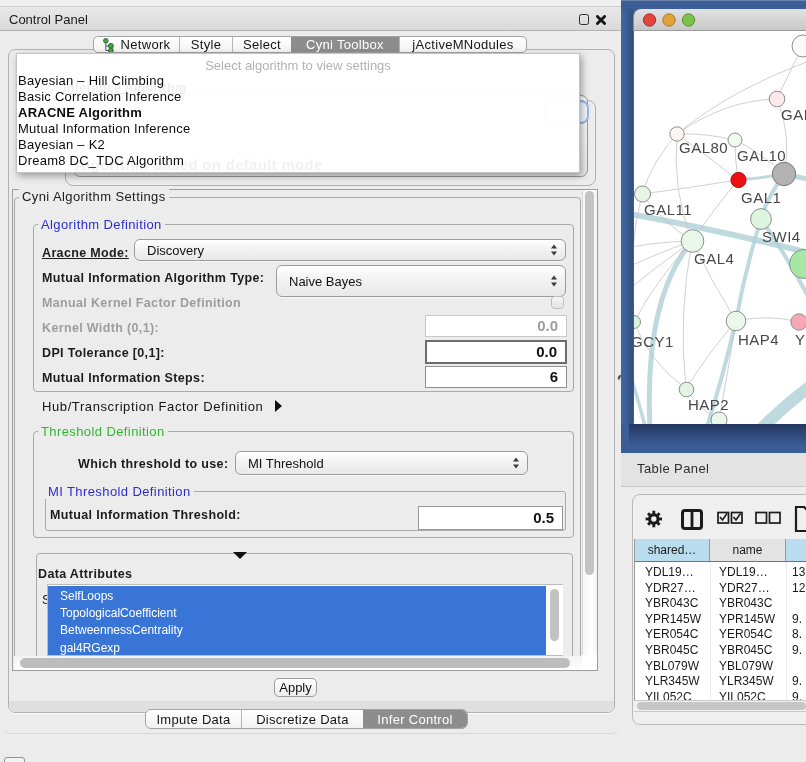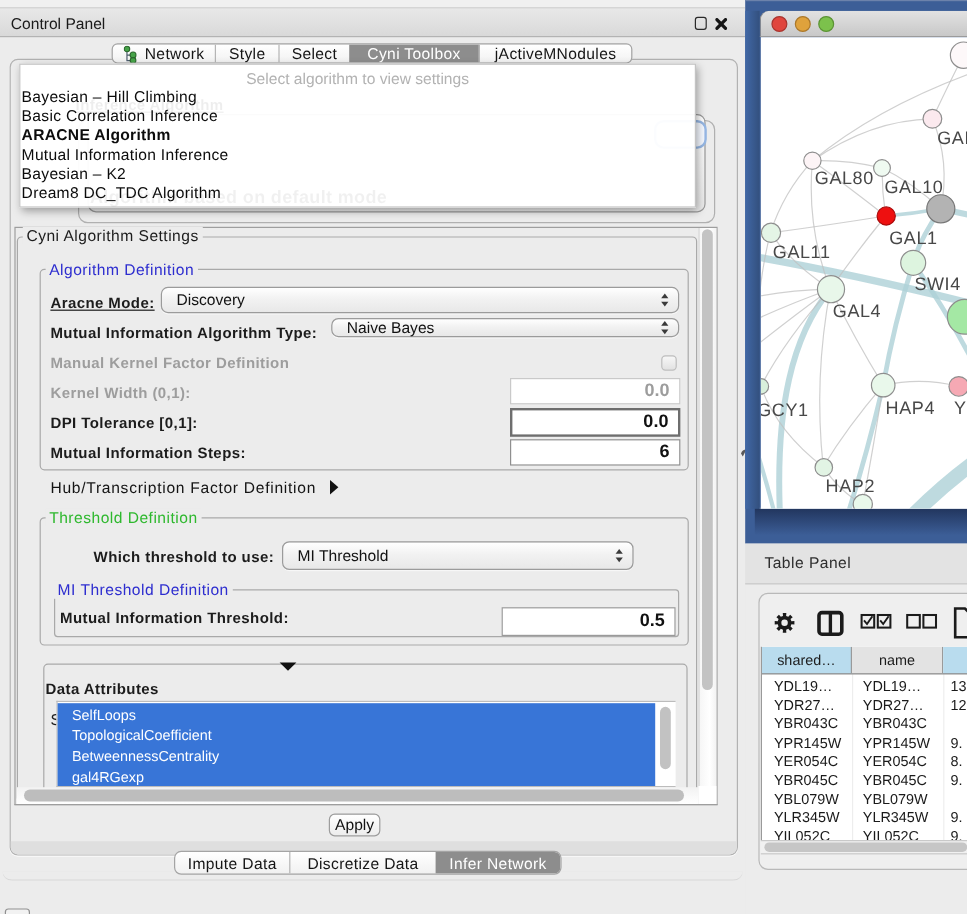--- a/index.html
+++ b/index.html
@@ -67,21 +67,21 @@
 
 <div class="abs grp" style="left:33px;top:224px;width:541px;height:168px;"></div>
 <div class="abs gtitle" style="left:38px;top:217px;color:#2d2dcf;">Algorithm Definition</div>
 
 <div class="abs lbl" style="left:42px;top:246px;text-decoration:underline;">Aracne Mode:</div>
 <div class="abs combo" style="left:134px;top:239px;width:432px;height:22px;">
     <span class="ctext">Discovery</span>
     <span class="spin"></span>
   </div>
 <div class="abs lbl" style="left:42px;top:271px;">Mutual Information Algorithm Type:</div>
-<div class="abs combo" style="left:276px;top:265px;width:290px;height:16px;">
+<div class="abs combo" style="left:276px;top:265px;width:290px;height:32px;">
     <span class="ctext">Naive Bayes</span>
     <span class="spin"></span>
   </div>
 <div class="abs lbl dis" style="left:42px;top:296px;">Manual Kernel Factor Definition</div>
 <div class="abs" style="left:551px;top:296px;width:13px;height:13px;border:1px solid #bdbdbd;border-radius:3.5px;background:linear-gradient(#f7f7f7,#e2e2e2);"></div>
 <div class="abs lbl dis" style="left:42px;top:321px;">Kernel Width (0,1):</div>
 <div class="abs field" style="left:425px;top:315px;width:142px;height:22px;border:1px solid #c9c9c9;color:#9d9d9d;line-height:20px;">0.0</div>
 <div class="abs lbl" style="left:42px;top:346px;">DPI Tolerance [0,1]:</div>
 <div class="abs field" style="left:425px;top:340px;width:142px;height:24px;border:2px solid #6e6e6e;line-height:20px;">0.0</div>
 <div class="abs lbl" style="left:42px;top:371px;">Mutual Information Steps:</div>
@@ -119,21 +119,21 @@
 <div class="abs" style="left:14px;top:656px;width:568px;height:14px;background:linear-gradient(#f2f2f2,#ffffff);"></div>
 <div class="abs" style="left:20px;top:658px;width:550px;height:10px;background:#bdbdbd;border-radius:5px;"></div>
 <div class="abs" style="left:582px;top:655px;width:15px;height:15px;background:#fff;"></div>
 <div class="abs" style="left:12px;top:670px;width:586px;height:1.2px;background:#9e9e9e;"></div>
 
 <div class="abs" style="left:274px;top:678px;width:43px;height:19px;border:1px solid #9d9d9d;border-radius:5px;background:linear-gradient(#ffffff,#ededed);font-size:13px;color:#111;text-align:center;line-height:17px;">Apply</div>
 
 <div class="abs" style="left:145px;top:709px;width:323px;height:20px;background:linear-gradient(#ffffff,#f1f1f1);border:1px solid #a4a4a4;border-radius:6px;display:flex;overflow:hidden;">
   <div class="tabseg" style="width:96px;border-right:1px solid #b5b5b5;">Impute Data</div>
   <div class="tabseg" style="width:121px;">Discretize Data</div>
-  <div class="tabseg" style="flex:1;background:#8d8d8d;color:#fff;">Infer Network</div>
+  <div class="tabseg" style="flex:1;background:#8d8d8d;color:#fff;">Infer Control</div>
 </div>
 
 <svg class="abs" style="left:616.5px;top:372.5px;" width="6" height="8" viewBox="0 0 6 8">
     <path d="M0.5,5 Q1.5,1.5 5,1.5 L3.5,4.5 Q2.5,6.5 2,7.5 Z" fill="#5a5a5a"></path>
   </svg>
 
 <div class="abs" style="left:4px;top:756.5px;width:21px;height:10px;border:1.5px solid #909090;border-radius:3px 3px 0 0;background:#f2f2f2;"></div>
 
 <div class="abs" style="left:16px;top:53px;width:564px;height:120px;background:rgba(255,255,255,0.96);border:1px solid #c4c4c4;box-shadow:2px 3px 7px rgba(0,0,0,0.35);"></div>
 <div class="abs" style="left:16px;top:58px;width:564px;text-align:center;font-size:13px;color:#b2b2b2;">Select algorithm to view settings</div>

